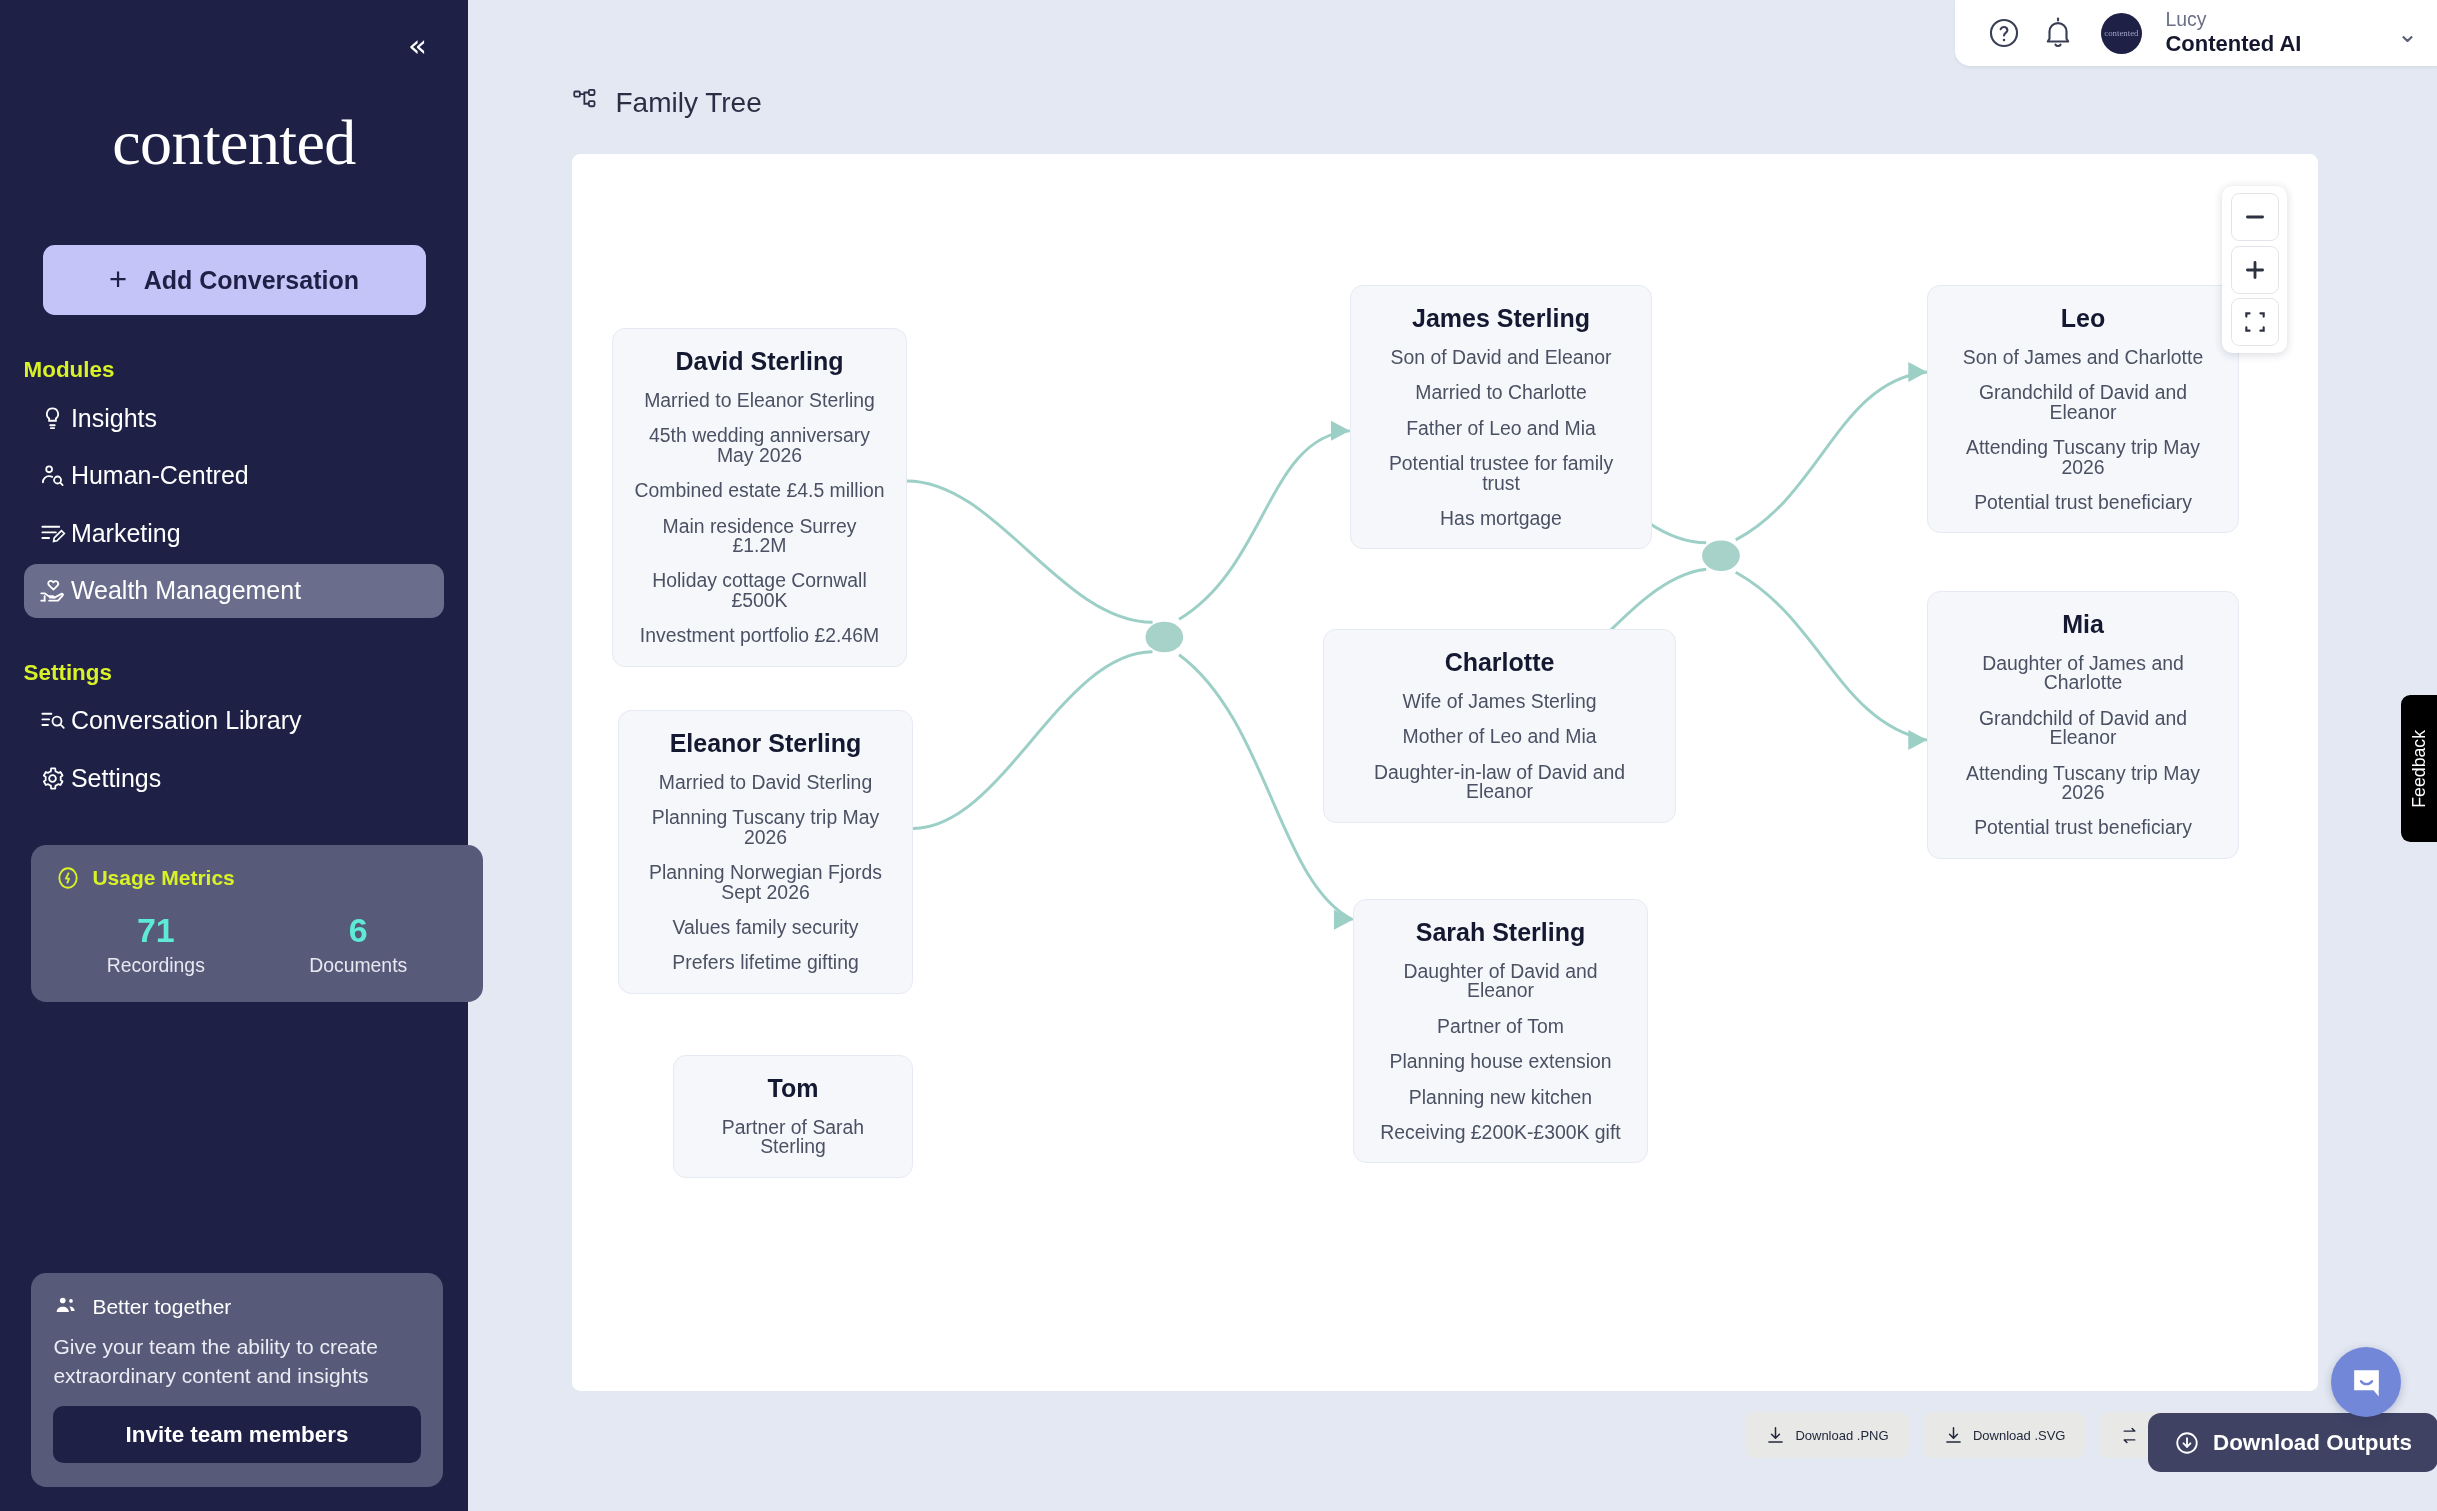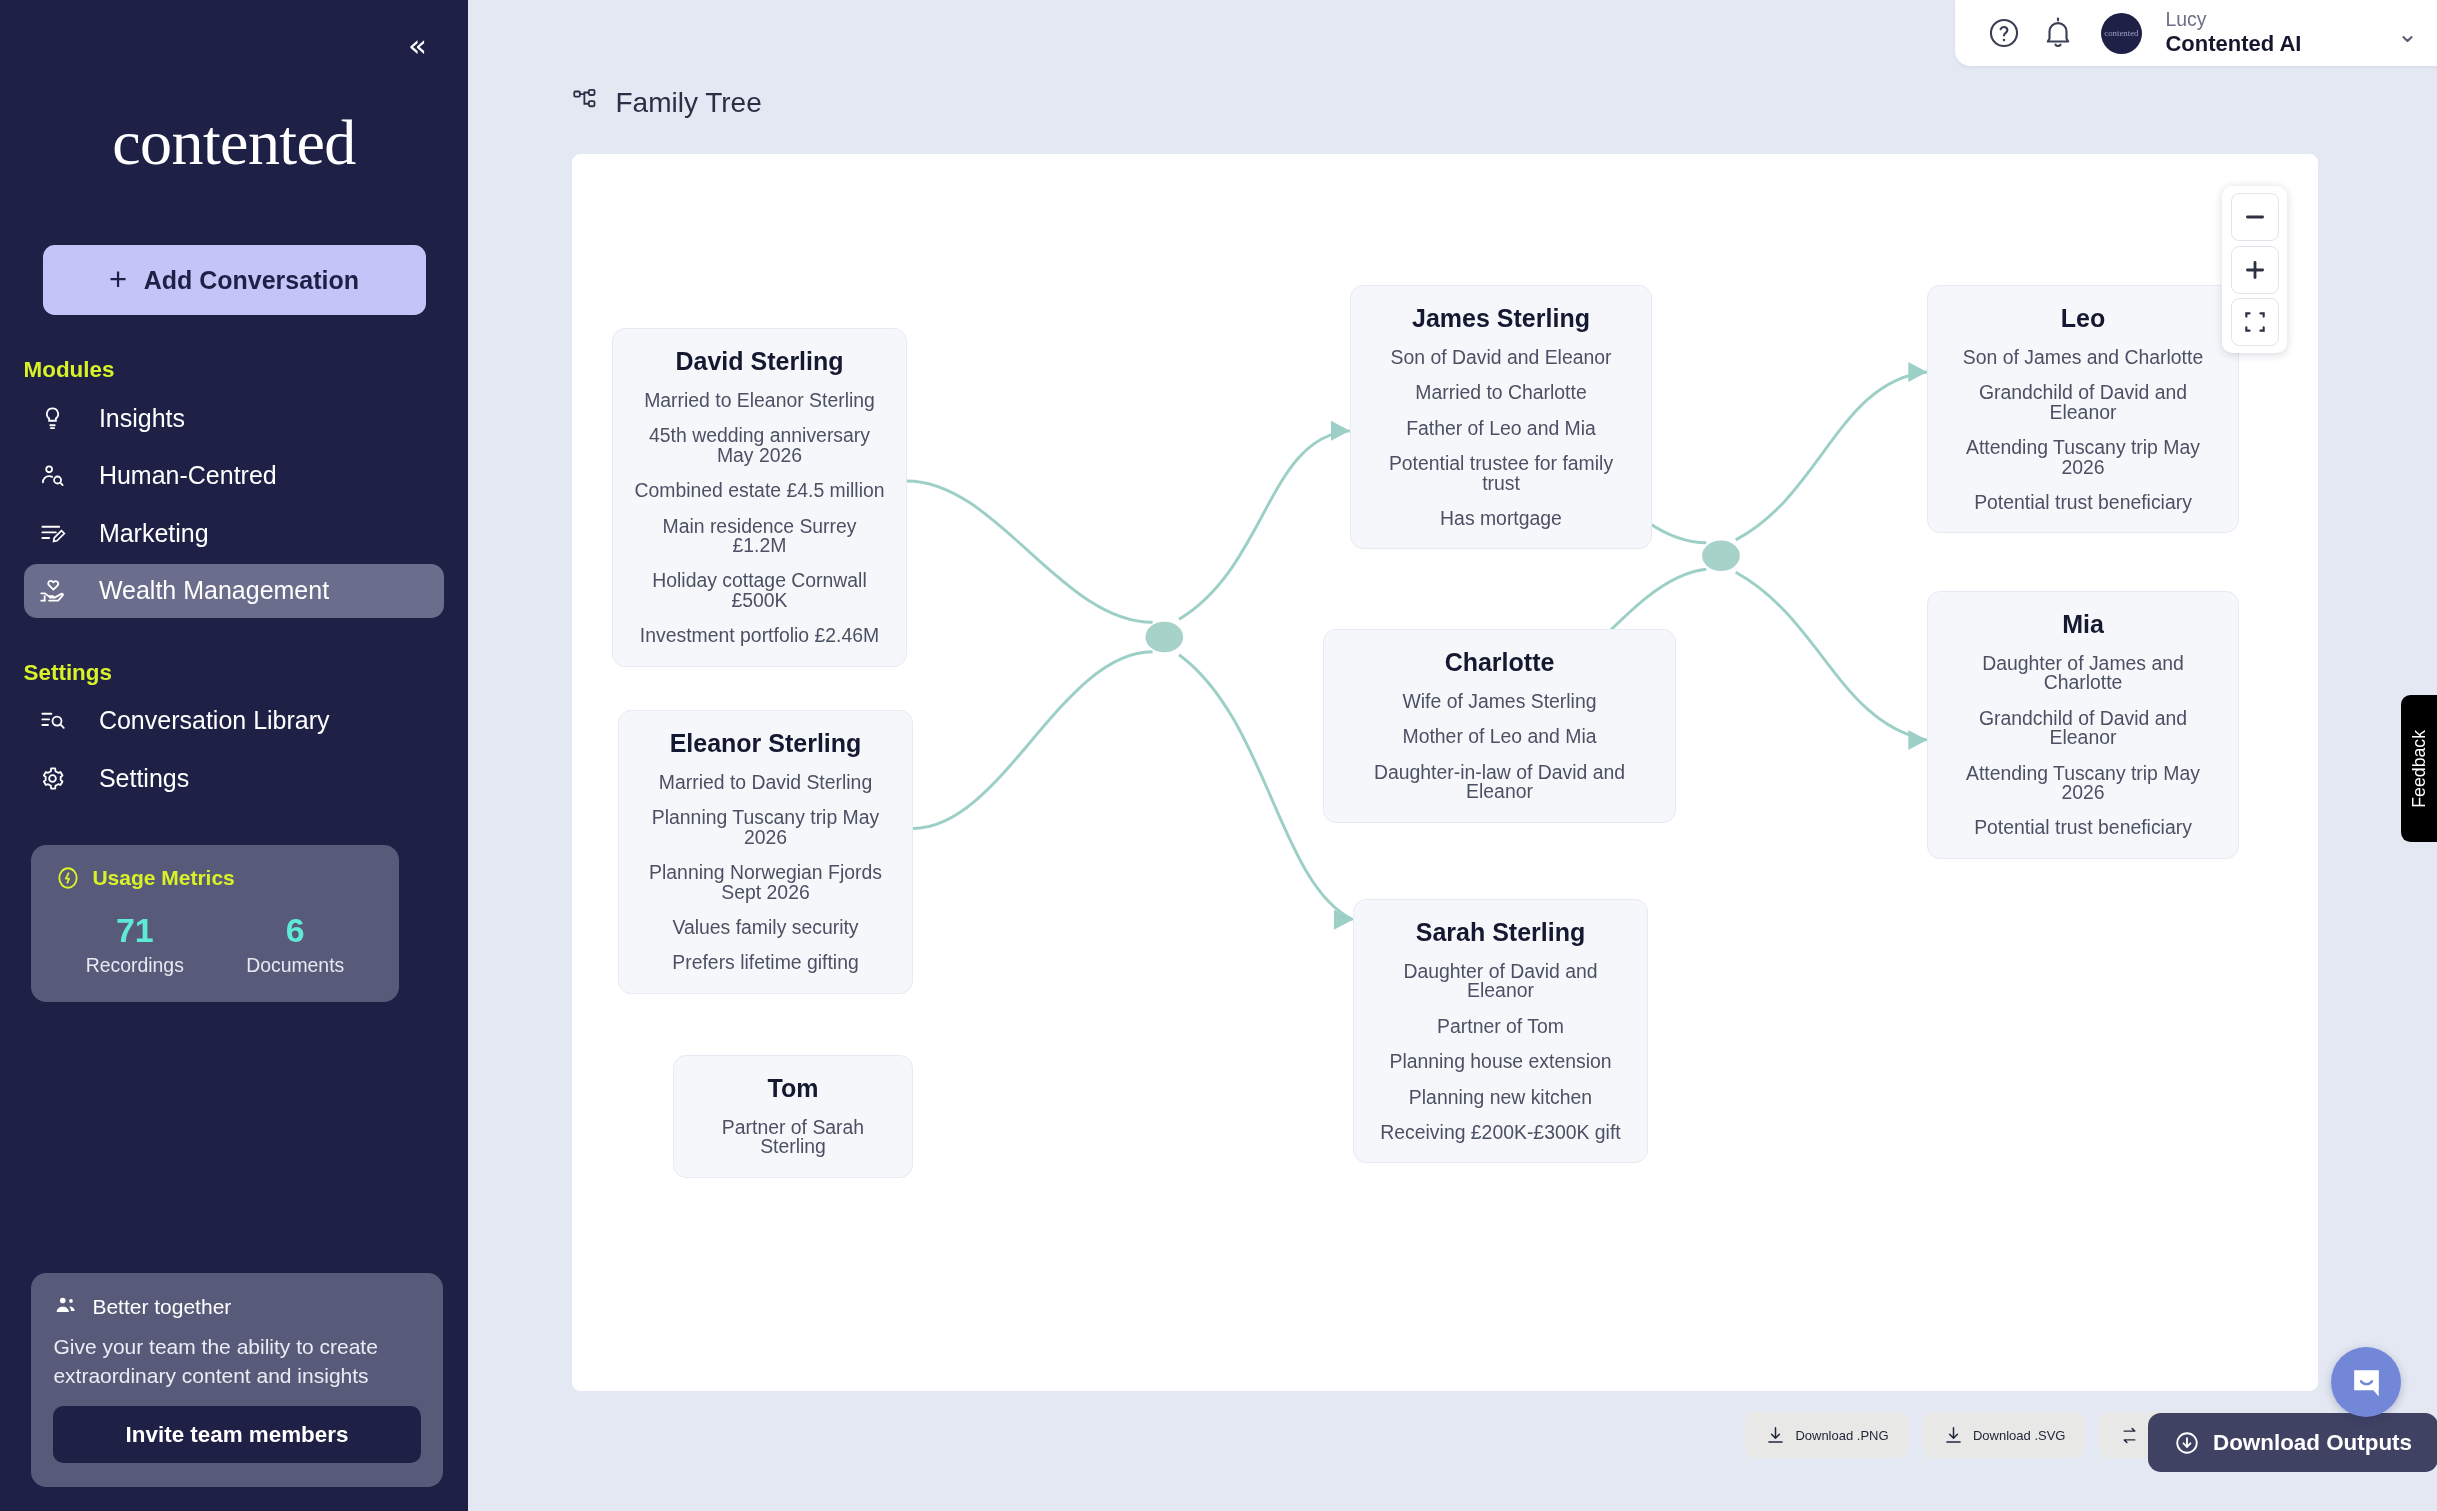--- a/index.html
+++ b/index.html
@@ -48,37 +48,37 @@
   .add-conv .plus { font-size: 31px; font-weight: 400; line-height: 0.9; }
 
   .section-label {
     color: #d9f227;
     font-size: 22.4px;
     font-weight: 700;
     margin: 42px 0 8.2px 23.6px;
   }
   .nav-item {
     display: flex; align-items: center;
-    gap: 33px;
+    gap: 5px;
     height: 54px;
     margin: 3.5px 23.6px;
     padding-left: 15.3px;
     border-radius: 13px;
     color: #ffffff;
     font-size: 25px;
     cursor: pointer;
   }
   .nav-item.active { background: #6b6d8c; }
   .nav-item .ico { width: 27px; height: 27px; flex: 0 0 27px; display: block; }
   .nav-item .ico svg { width: 27px; height: 27px; display: block; }
 
   
   .usage-card {
     margin: 40px 23.6px 0 31px;
-    width: 368px;
+    width: 452px;
     background: #585a79;
     border-radius: 15.3px;
     padding: 20px 23.6px 25px 23.6px;
   }
   .usage-head {
     display: flex; align-items: center; gap: 11.8px;
     color: #d9f227; font-size: 21px; font-weight: 700;
   }
   .usage-head svg { width: 26px; height: 26px; display: block; }
   .usage-stats { display: flex; margin-top: 20px; }

